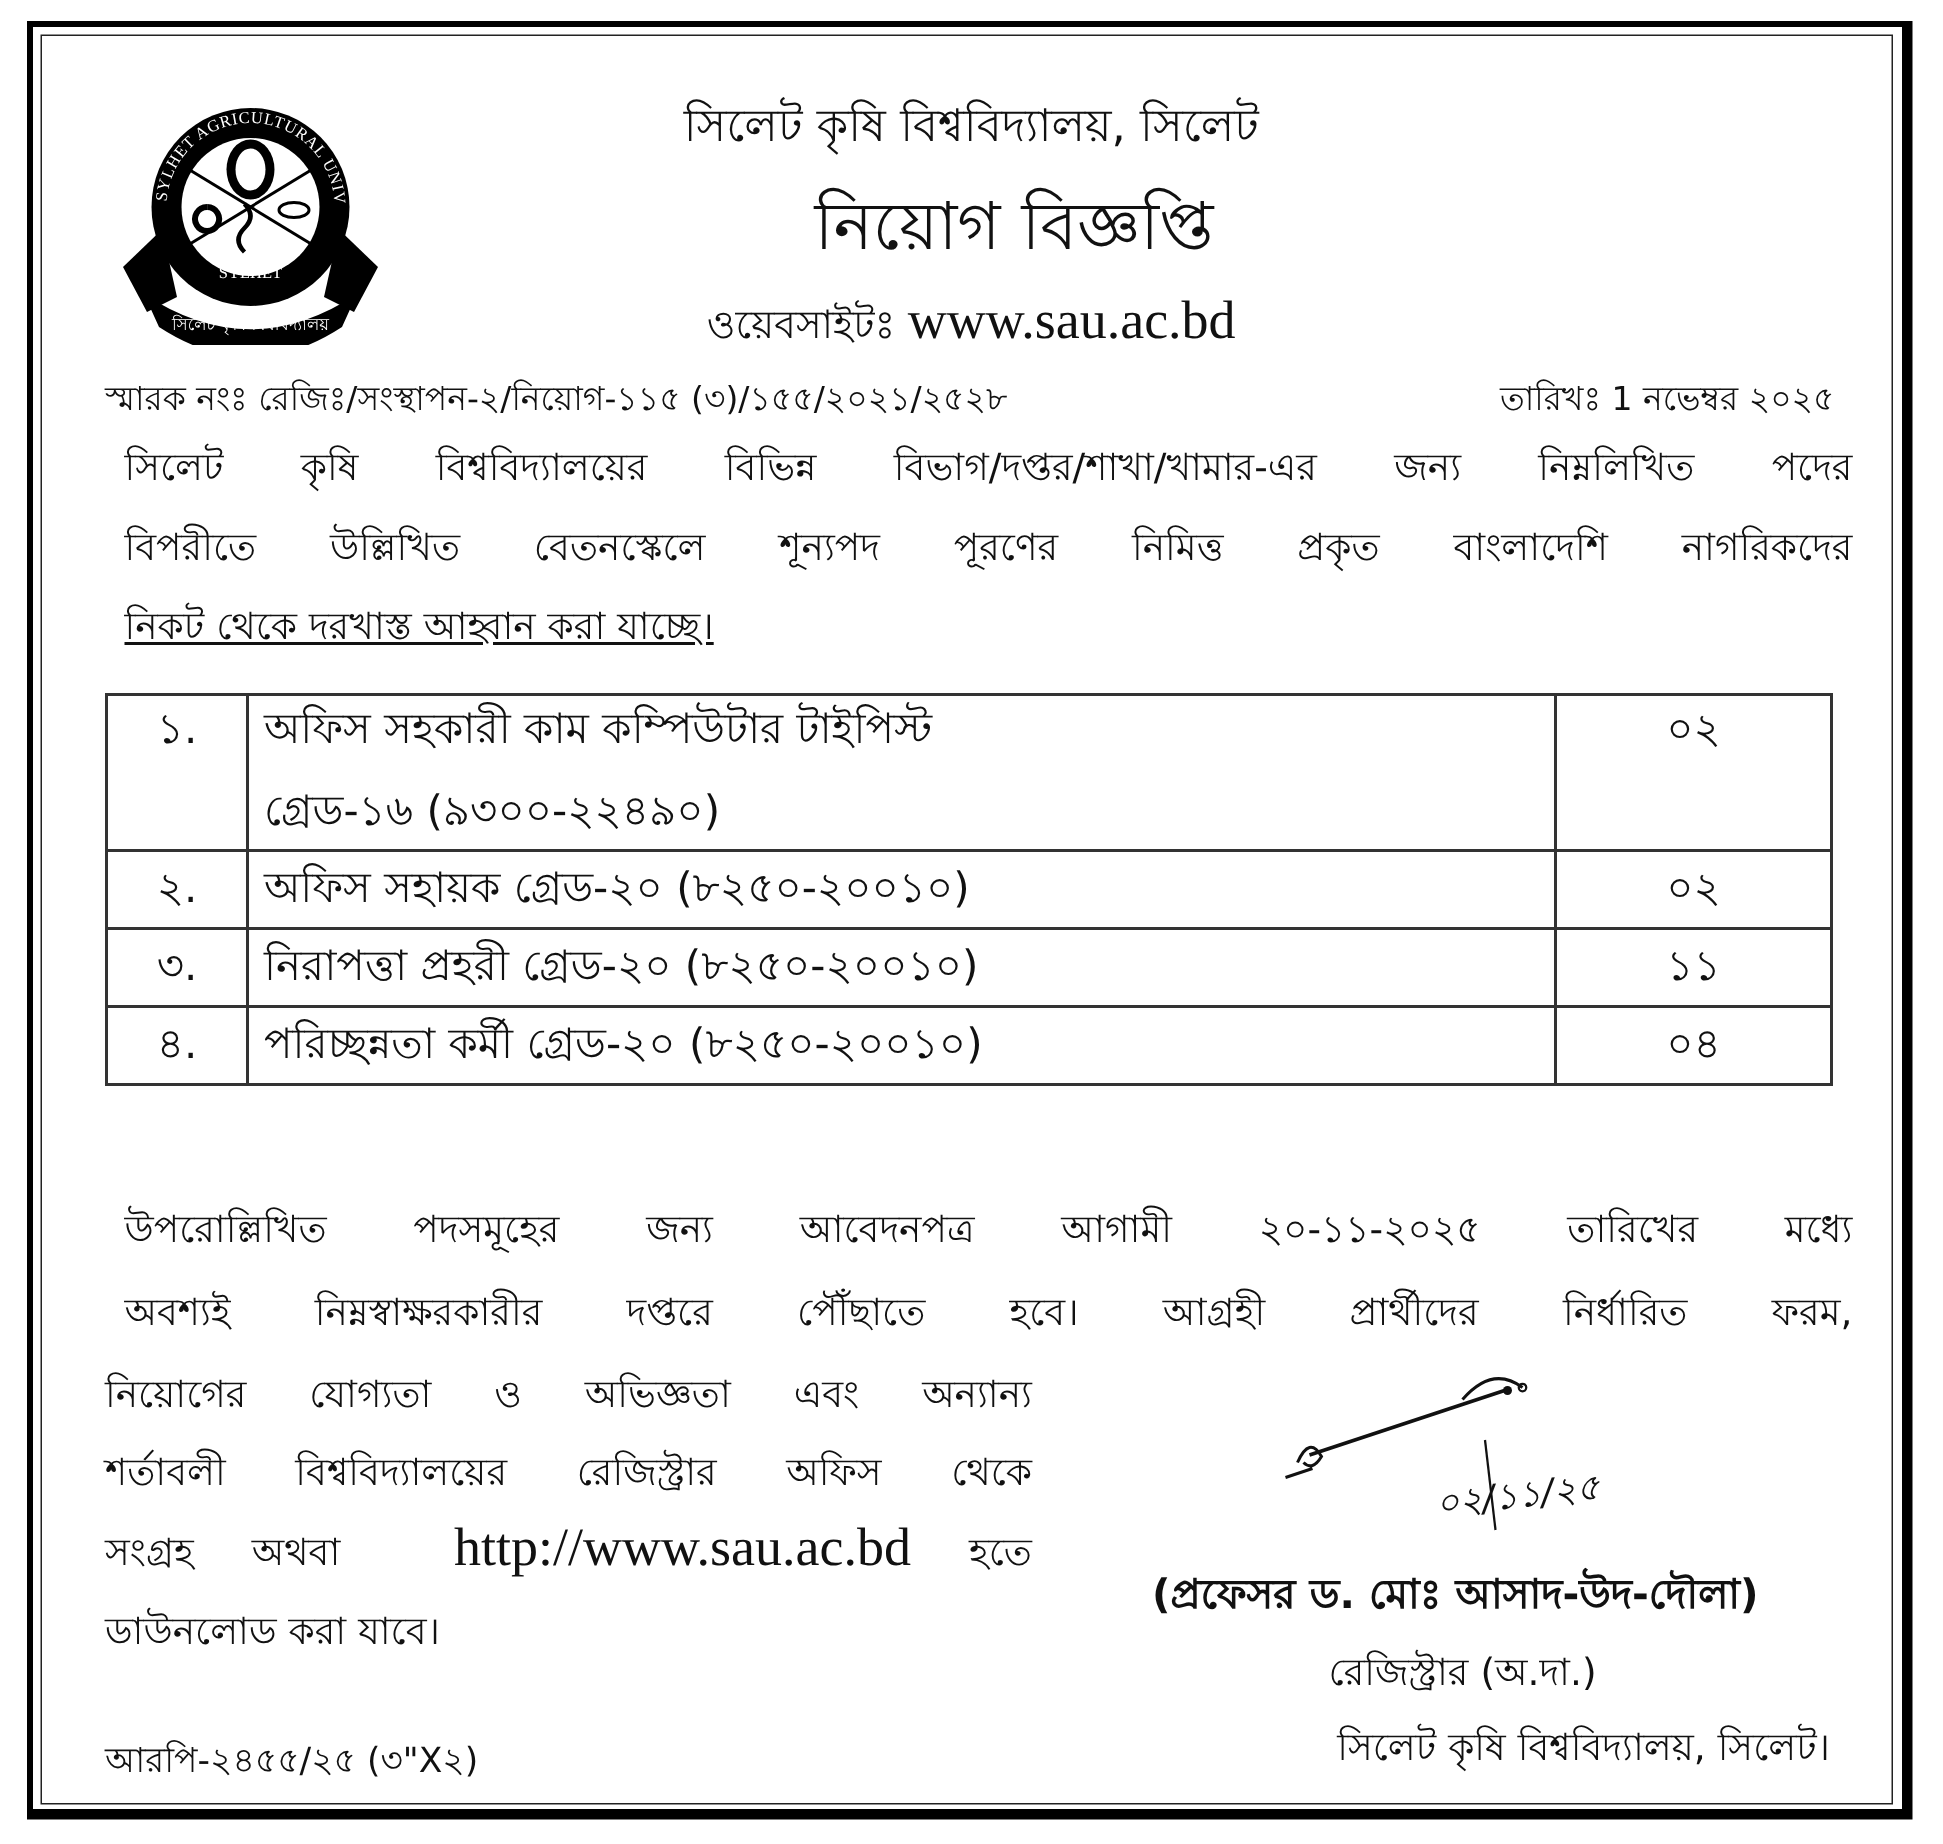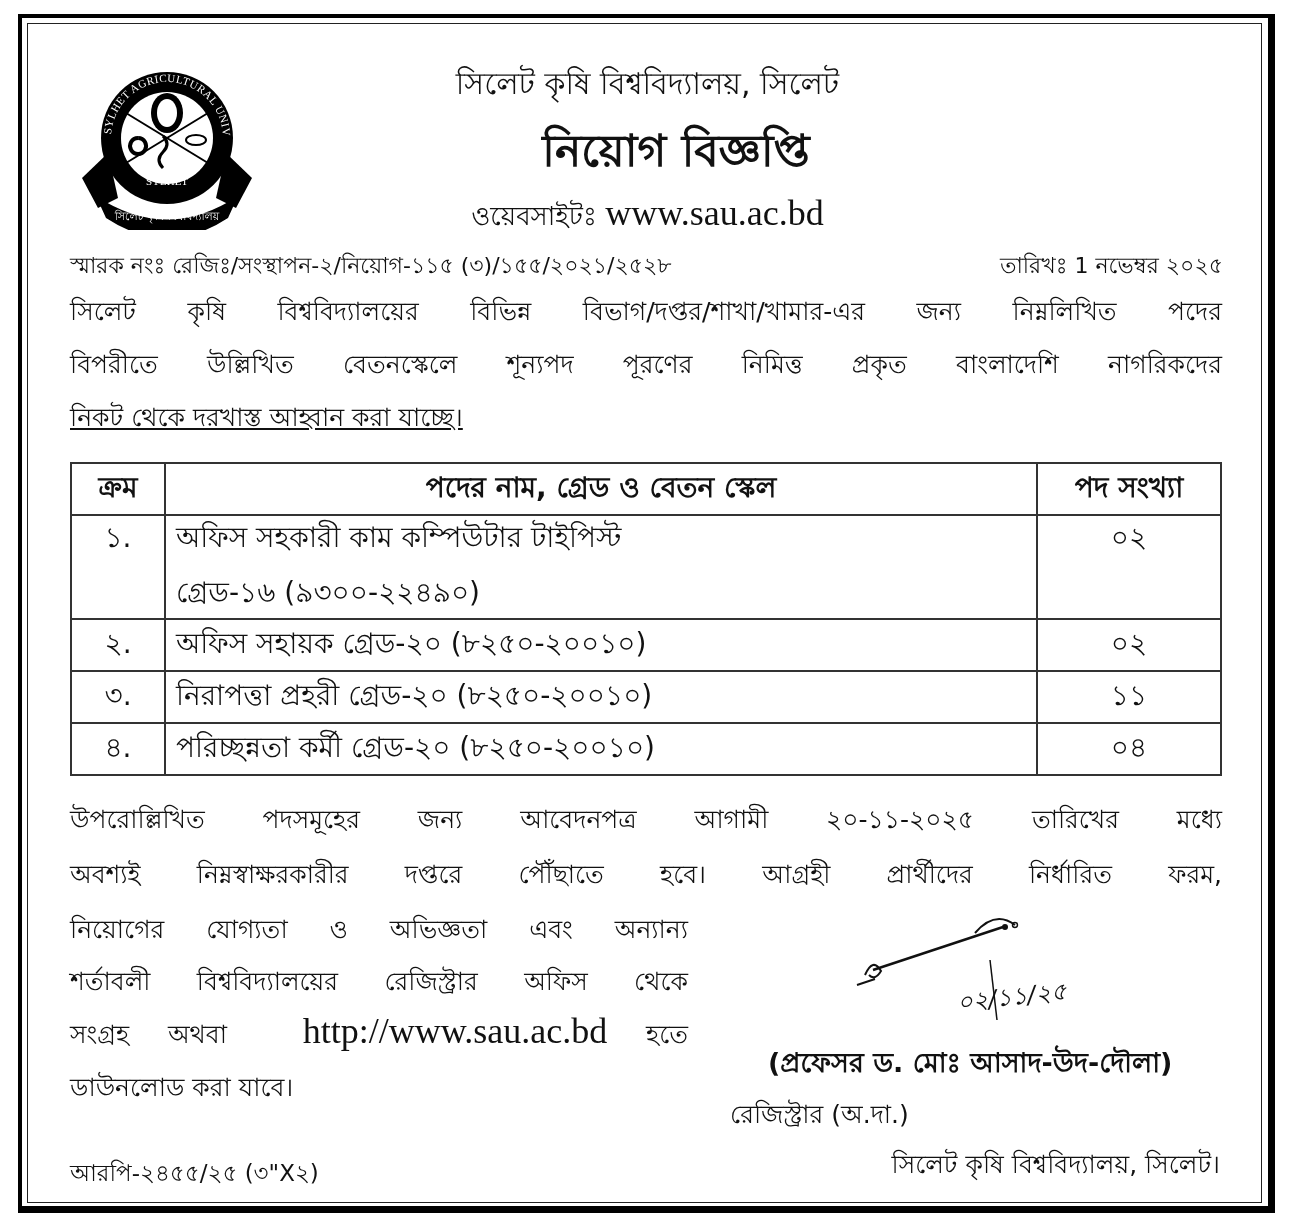--- a/index.html
+++ b/index.html
@@ -6,39 +6,39 @@
   body { width:1295px; height:1229px; position:relative; overflow:hidden;
          font-family: "DejaVu Sans", "Liberation Sans", sans-serif; color:#111; }
   .frame-outer { position:absolute; left:18px; top:14px; width:1257px; height:1199px;
                  border-top:4px solid #000; border-left:4px solid #000;
                  border-right:7px solid #000; border-bottom:7px solid #000; box-sizing:border-box; }
   .frame-inner { position:absolute; left:27px; top:23px; width:1235px; height:1180px;
                  border:1.5px solid #222; box-sizing:border-box; }
   .abs { position:absolute; white-space:nowrap; }
   .logo { position:absolute; left:78px; top:58px; width:178px; height:172px; }
   .uni-name { left:0; width:1295px; text-align:center; top:60px; font-size:30px; box-sizing:border-box; }
-  .notice-title { left:0; width:1295px; text-align:center; top:118px; font-size:44px; font-weight:bold; padding-left:57px; box-sizing:border-box; }
+  .notice-title { left:0; width:1295px; text-align:center; top:118px; font-size:44px; font-weight:normal; padding-left:57px; box-sizing:border-box; }
   .website { left:0; width:1295px; text-align:center; top:192px; font-size:26px; box-sizing:border-box; }
   .website .url { font-family:"Liberation Serif", "DejaVu Serif", serif; font-size:36px; }
   .memo { left:70px; top:248px; font-size:22px; }
   .date { right:72px; top:248px; font-size:22px; }
-  .para { left:70px; width:1152px; font-size:25px; text-align:justify; text-align-last:justify; }
+  .para { left:83px; width:1152px; font-size:25px; text-align:justify; text-align-last:justify; }
   .para.last { text-align-last:left;text-decoration:underline; }
   table.posts { position:absolute; left:70px; top:462px; width:1152px; border-collapse:collapse; }
   table.posts th, table.posts td { border:2px solid #333; font-size:28px; padding:0 10px; vertical-align:top; }
   table.posts th { height:50px; font-weight:bold; text-align:center; vertical-align:middle; }
   table.posts td.sl { width:72px; text-align:center; }
   table.posts td.cnt { width:162px; text-align:center; }
   table.posts tr.r1 td { height:98px; }
   table.posts tr.rn td { height:50px; vertical-align:middle; }
   .lower-block { left:70px; width:618px; font-size:25px; text-align:justify; text-align-last:justify; }
   .lower-block.last { text-align-last:left; }
   .http { font-family:"Liberation Serif", "DejaVu Serif", serif; font-size:36px;margin-left:37px; }
   .sig-name { left:730px; top:1042px; font-size:27px; font-weight:bold;margin-left:38px; }
-  .sig-title { left:730px; width:490px; text-align:left; top:1095px; font-size:25px; }
+  .sig-title { left:730px; width:490px; text-align:center; top:1095px; font-size:25px; }
   .sig-org { left:730px; width:490px; text-align:right; top:1145px; font-size:25px; }
   .ref { left:70px; top:1155px; font-size:23px; }
   .signature { position:absolute; left:855px; top:915px; width:230px; height:115px; }
   .sig-date { position:absolute; left:957px; top:978px; font-size:24px; font-style:italic; transform:rotate(-6deg); }
 </style>
 </head>
 <body>
 
 <div class="frame-outer"></div>
 <div class="frame-inner"></div>
@@ -73,25 +73,20 @@
 
 <div class="abs memo">স্মারক নংঃ রেজিঃ/সংস্থাপন-২/নিয়োগ-১১৫ (৩)/১৫৫/২০২১/২৫২৮</div>
 <div class="abs date">তারিখঃ 1 নভেম্বর ২০২৫</div>
 
 <div class="abs para" style="top:292px">সিলেট কৃষি বিশ্ববিদ্যালয়ের বিভিন্ন বিভাগ/দপ্তর/শাখা/খামার-এর জন্য নিম্নলিখিত পদের</div>
 <div class="abs para" style="top:345px">বিপরীতে উল্লিখিত বেতনস্কেলে শূন্যপদ পূরণের নিমিত্ত প্রকৃত বাংলাদেশি নাগরিকদের</div>
 <div class="abs para last" style="top:398px">নিকট থেকে দরখাস্ত আহ্বান করা যাচ্ছে।</div>
 
 <table class="posts">
   <tbody>
-      <tr>
-    <th>ক্রম</th>
-    <th>পদের নাম, গ্রেড ও বেতন স্কেল</th>
-    <th>পদ সংখ্যা</th>
-  </tr>
   <tr class="r1">
     <td class="sl">১.</td>
     <td>
       <div>অফিস সহকারী কাম কম্পিউটার টাইপিস্ট</div>
       <div style="margin-top:8px">গ্রেড-১৬ (৯৩০০-২২৪৯০)</div>
     </td>
     <td class="cnt">০২</td>
   </tr>
   <tr class="rn">
     <td class="sl">২.</td>

